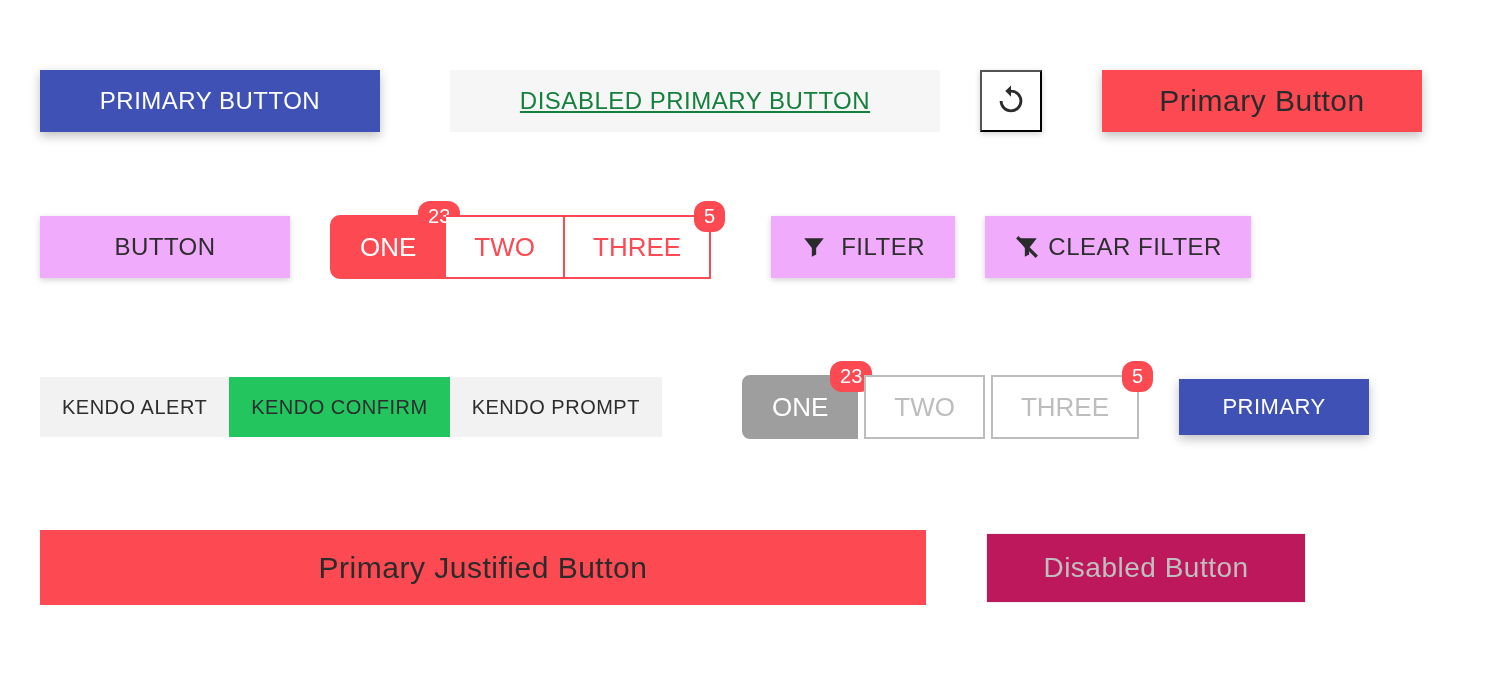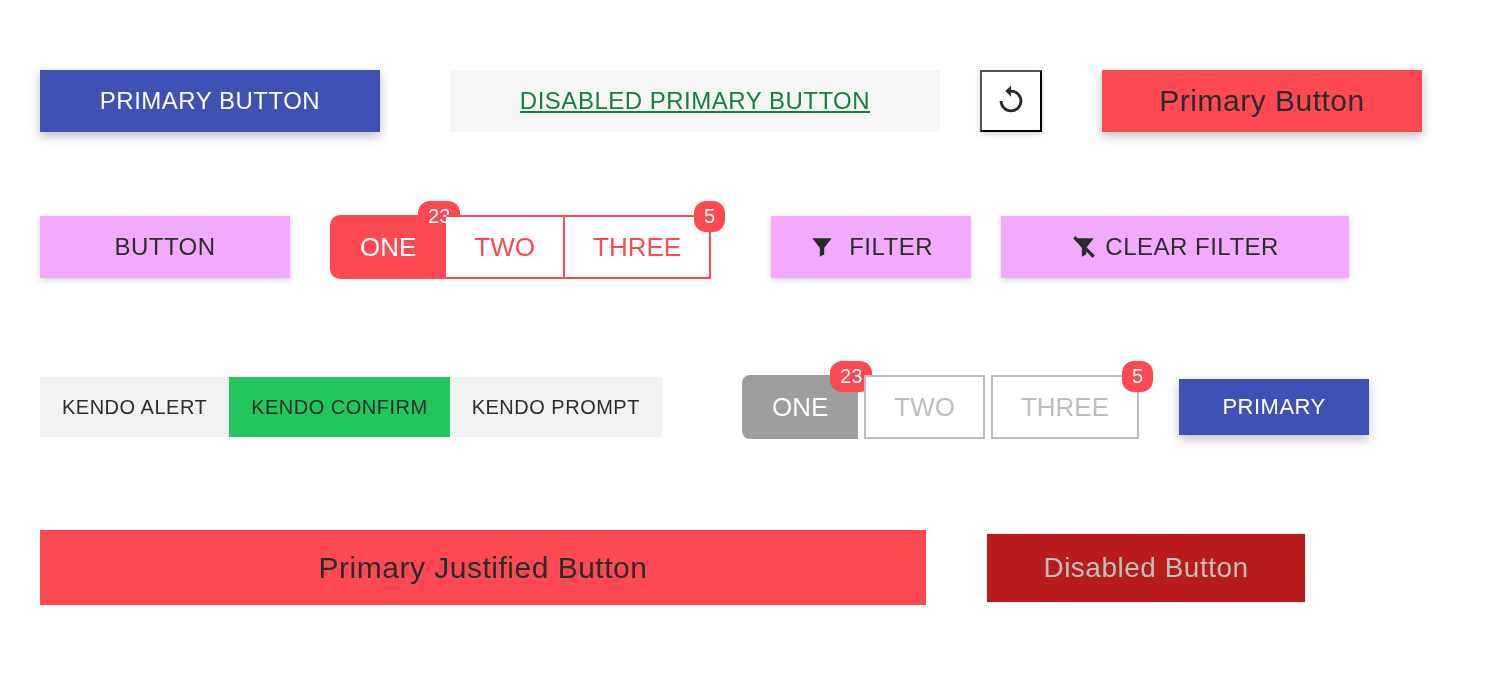--- a/index.html
+++ b/index.html
@@ -34,21 +34,21 @@
   .shadow-lt { box-shadow: 0 2px 6px rgba(0,0,0,0.18); }
   .primary-blue { background:#3f51b5; color:#fff; }
   .primary-red  { background:#fc4952; }
   .white-btn    { background:#f0abfc; color:#2d2d2d; }
   .flat-grey    { background:#f2f2f2; color:#2d2d2d; border:none; }
   .flat-grey.alt{ background:#22c55e; }
   .disabled-primary {
     background:#f6f6f6; color:#15803d; cursor:default;text-decoration:underline;
   }
   .disabled-flat {
-    background:#b91c1c; color:#bfbfbf; border:1px solid #eee; cursor:default;
+    background:#be185d; color:#bfbfbf; border:1px solid #eee; cursor:default;
   }
   .icon-btn {
     width:62px; height:62px; background:#fff; display:flex;
     align-items:center; justify-content:center;
   }
 
   
   #r1 { top: 70px; align-items: center; }
   #r1 .b1 { margin-left:40px; width:340px; }
   #r1 .b2 { margin-left:70px; width:490px; }
@@ -71,22 +71,22 @@
   .seg-red .seg + .seg { border-left:none; }
   .seg-grey .seg { border-color:#bdbdbd; color:#bdbdbd; background:#fff; }
   .seg-grey .seg.active { background:#9e9e9e; color:#fff; border-color:#9e9e9e; }
   .seg-grey .seg:first-child { border-top-left-radius:8px; border-bottom-left-radius:8px; }
   .seg-grey .seg + .seg { margin-left:6px; }
   .badge {
     position:absolute; top:-16px; right:-16px;
     background:#fc4952; color:#fff; font-size:20px;
     border-radius:12px; padding:4px 10px; min-width:22px; text-align:center;
   }
-  #r2 .filter-btn { margin-left:60px; width:200px; gap:14px; }
-  #r2 .clear-btn  { margin-left:30px; width:348px; gap:8px; }
+  #r2 .filter-btn { margin-left:60px; width:184px; gap:14px; }
+  #r2 .clear-btn  { margin-left:30px; width:266px; gap:8px; }
   .ico { display:inline-flex; }
 
   
   #r3 { top: 375px; }
   .dialog-group { display:flex; margin-left:40px; }
   .dialog-group .btn { height:60px; font-size:20px; padding:0 22px; box-shadow:none; }
   #r3 .seg-group { margin-left:80px; }
   #r3 .primary-small { margin-left:40px; width:190px; height:56px; font-size:22px; }
 
   

